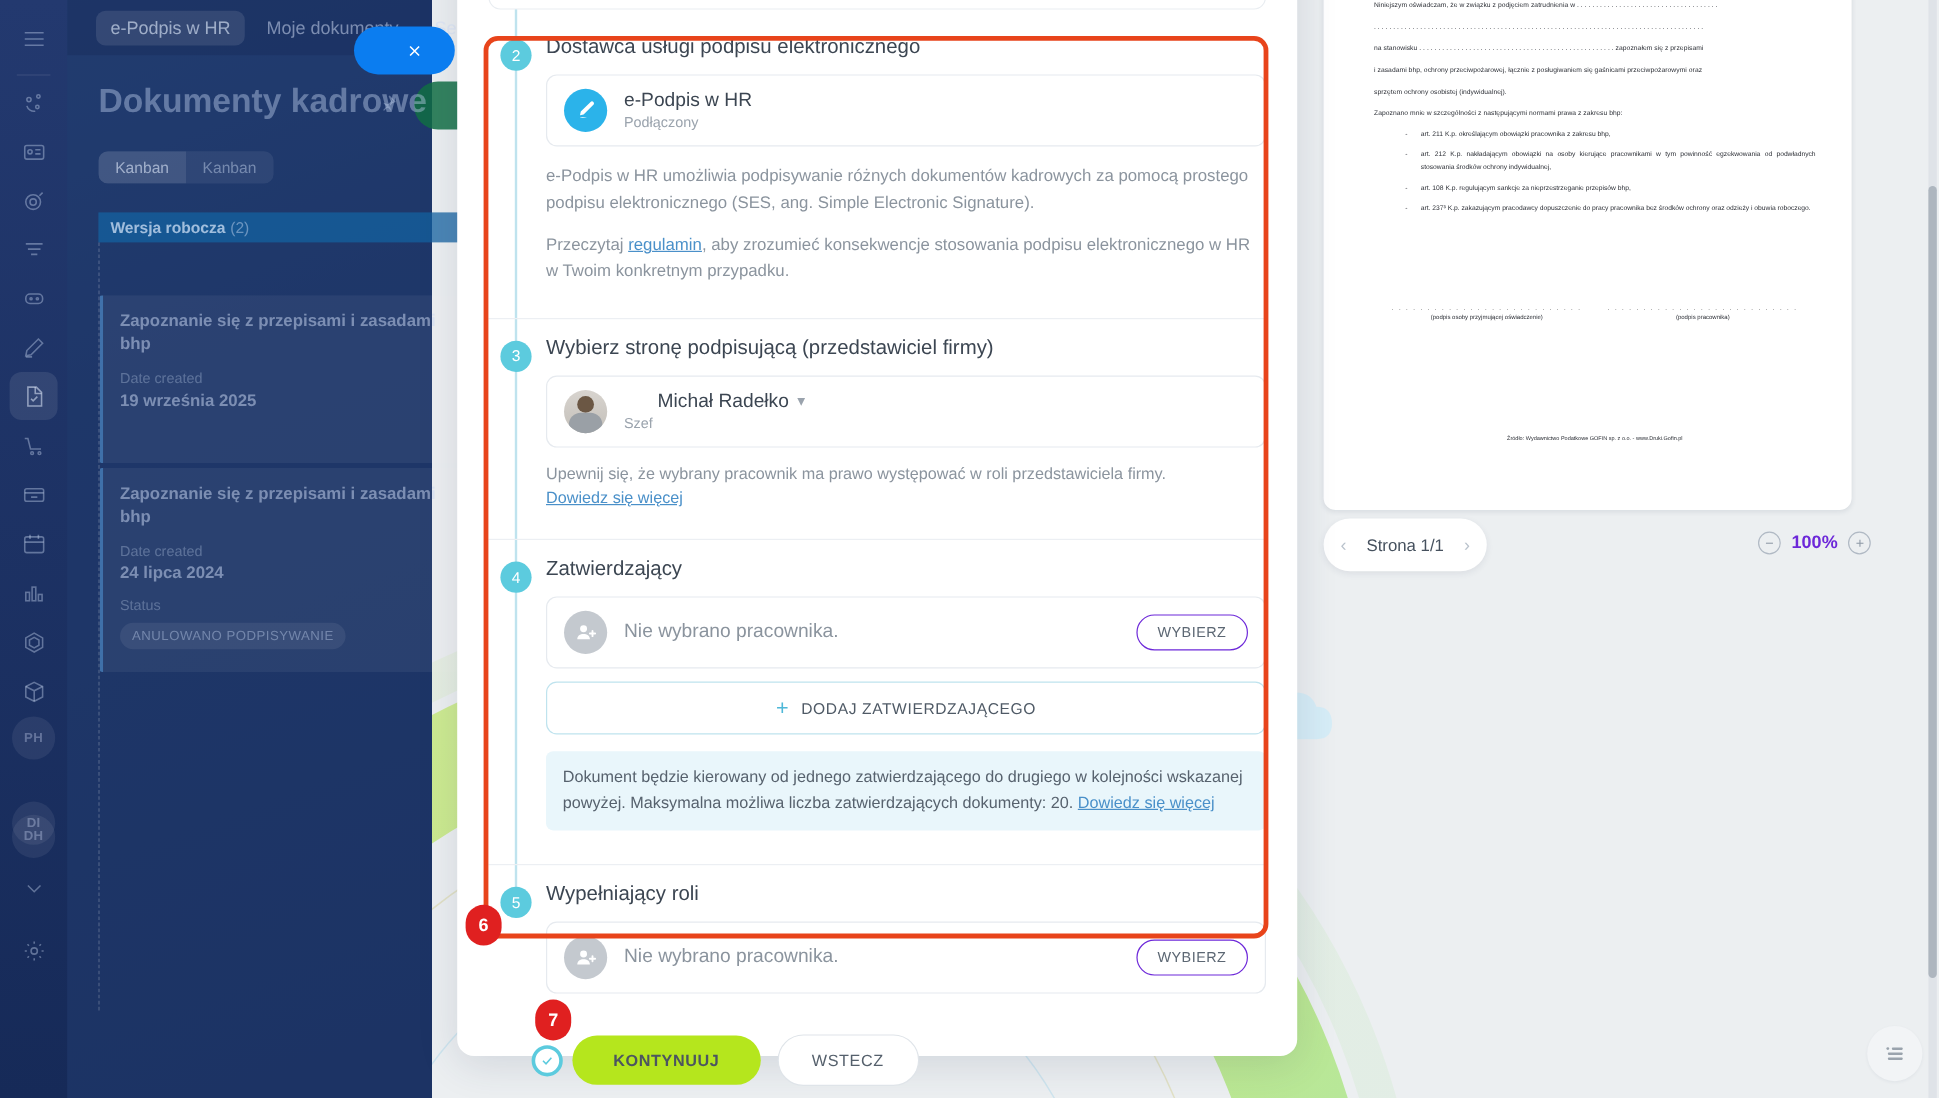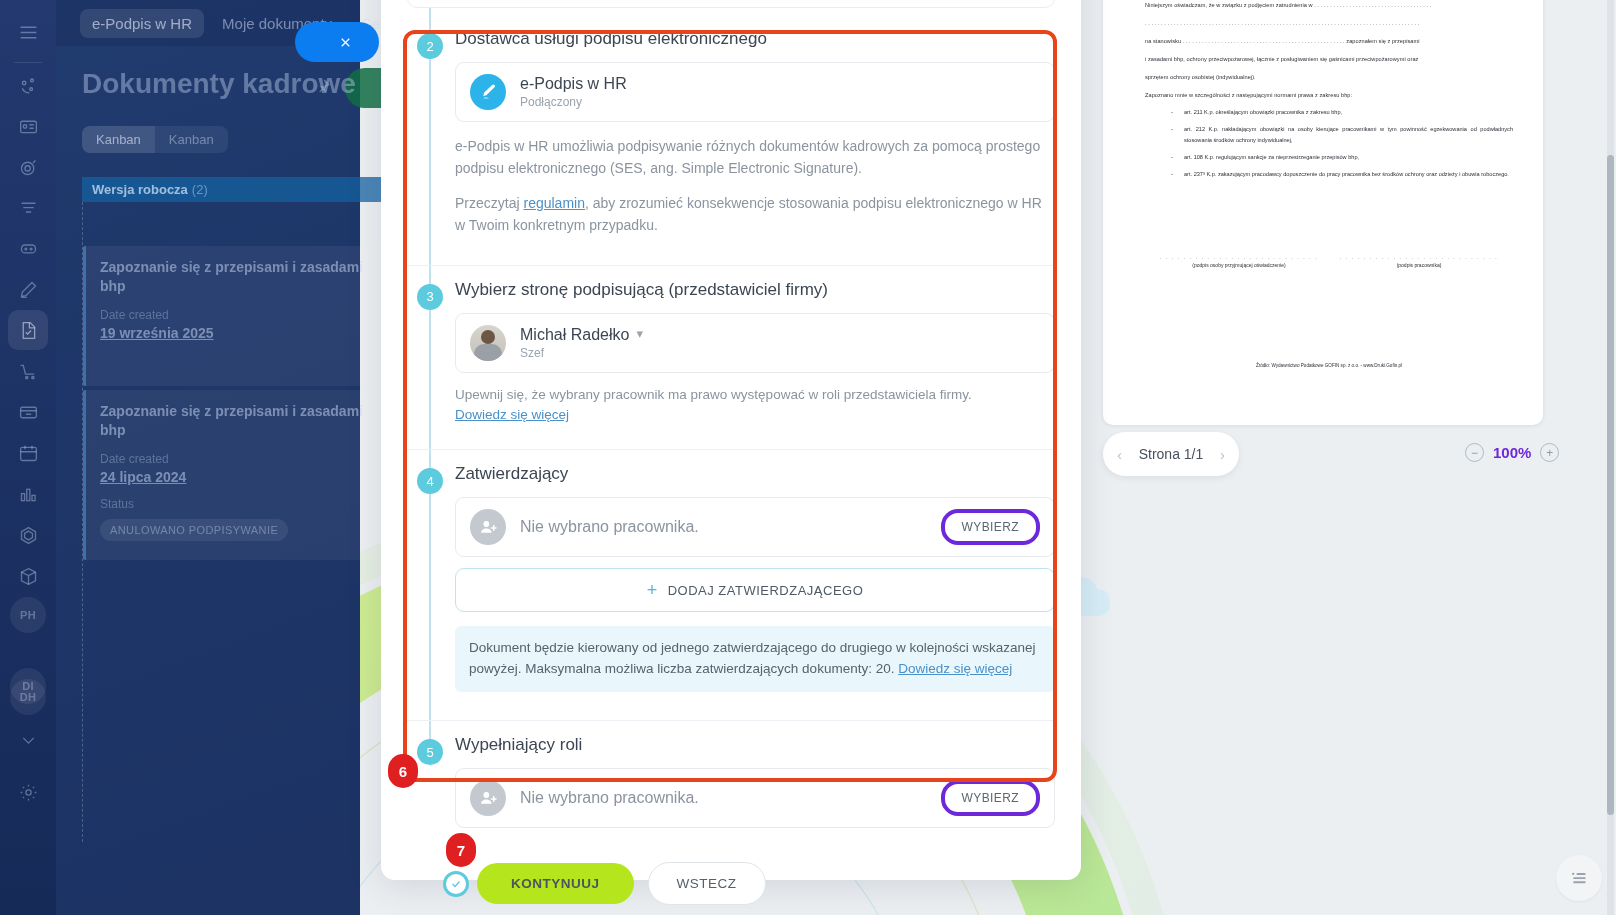--- a/index.html
+++ b/index.html
@@ -92,21 +92,21 @@
     border-left: 1px dashed rgba(255,255,255,0.22); z-index: 2;
   }
 
   .kcard {
     position: absolute; left: 83px; width: 300px; z-index: 2;
     background: rgba(255,255,255,0.055); border-left: 3px solid rgba(90,170,240,0.45);
     padding: 12px 14px; border-radius: 2px;
   }
   .kcard .kt { font-size: 14px; font-weight: bold; color: rgba(205,220,245,0.50); line-height: 1.35; }
   .kcard .kl { font-size: 12px; color: rgba(190,206,232,0.35); margin-top: 12px; }
-  .kcard .kv { font-size: 14px; font-weight: bold; color: rgba(205,220,245,0.50); margin-top: 3px; text-decoration: underline; }
+  .kcard .kv { font-size: 14px; font-weight: bold; color: rgba(205,220,245,0.50); margin-top: 3px; }
   .kbadge {
     display: inline-block; margin-top: 8px; padding: 5px 10px; border-radius: 13px;
     background: rgba(255,255,255,0.07); font-size: 11px; letter-spacing: .4px;
     color: rgba(195,212,240,0.42);
   }
 
   .close-pill {
     position: absolute; left: 295px; top: 22px; width: 84px; height: 40px;
     background: #0b7df0; border-radius: 20px; z-index: 6;
     display: flex; align-items: center; justify-content: flex-end; padding-right: 26px;
@@ -205,21 +205,21 @@
   }
   .av-photo .head { position:absolute; left:11px; top:5px; width:14px;height:14px;border-radius:50%;background:#6b5744;}
   .av-photo .body { position:absolute; left:4px; top:19px; width:28px;height:20px;border-radius:10px 10px 0 0;background:#9aa0a6;}
   .f-text { margin-left: 14px; flex: 1; }
   .f-title { font-size: 16px; color: #3c4652; }
   .f-title.muted { color: #8b949e; }
   .f-sub { font-size: 12px; color: #9aa3ad; margin-top: 2px; }
   .chev { color: #9aa3ad; font-size: 13px; margin-left: 7px; }
 
   .btn-outline {
-    border: 4px solid #6d28d9; border-radius: 17px; padding: 7px 17px;
+    border: 1px solid #6d28d9; border-radius: 17px; padding: 7px 17px;
     font-size: 12px; color: #5c6773; letter-spacing: .4px; background: #fff;
     white-space: nowrap;
   }
   .help {
     margin-left: 48px; margin-top: 12px; font-size: 13.5px; color: #8b949e; line-height: 1.5;
   }
   .help a, .link { color: #4a90c9; text-decoration: underline; cursor: pointer; }
   .body-txt {
     margin-left: 48px; margin-top: 14px; font-size: 14px; color: #8b949e; line-height: 1.55;
   }
@@ -525,21 +525,21 @@
 
   <div class="step">
     <div class="step-num">3</div>
     <div class="step-title">Wybierz stronę podpisującą (przedstawiciel firmy)</div>
     <div class="field">
       <div class="avatar-circle av-photo">
         <div class="head"></div>
           <div class="body"></div>
       </div>
       <div class="f-text">
-        <div style="display:flex;align-items:flex-start;">
+        <div style="display:flex;align-items:flex-start;margin-left:28px;">
           <span class="f-title">Michał Radełko</span>
           <span class="chev">▾</span>
         </div>
         <div class="f-sub">Szef</div>
       </div>
     </div>
     <div class="help">
       <span>Upewnij się, że wybrany pracownik ma prawo występować w roli przedstawiciela firmy.</span><br>
       <span class="link">Dowiedz się więcej</span>
     </div>

